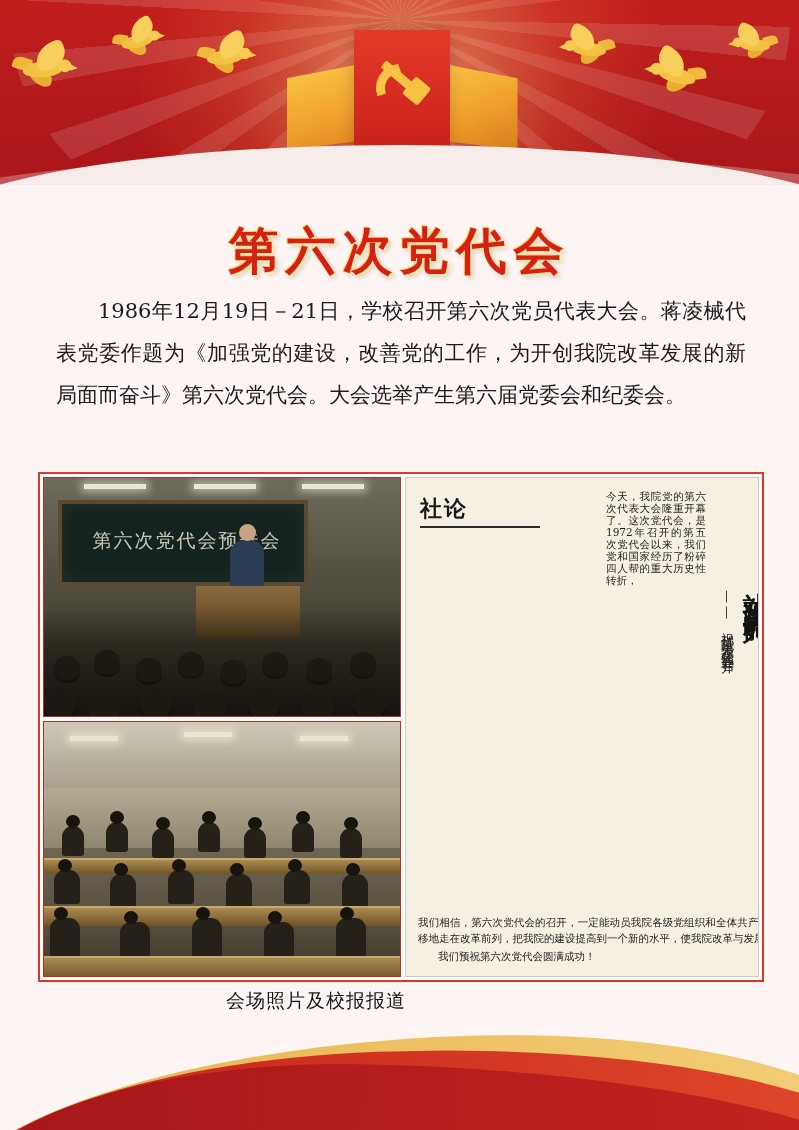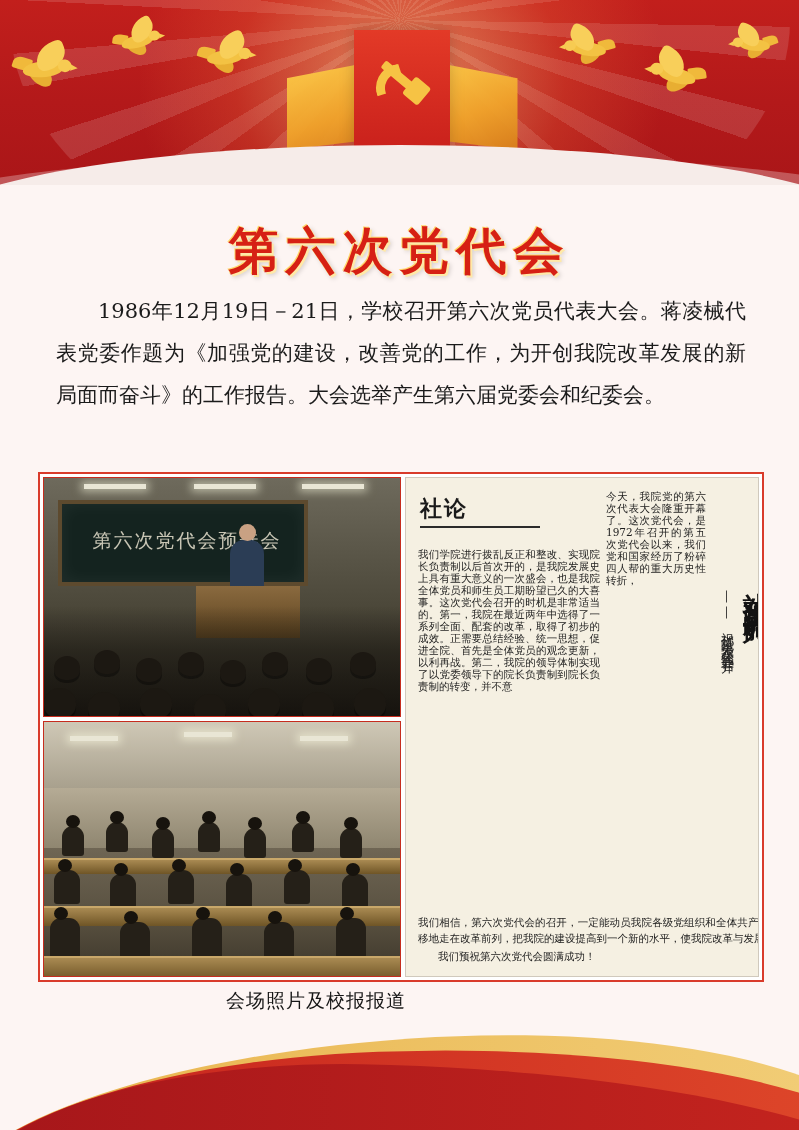--- a/index.html
+++ b/index.html
@@ -566,21 +566,21 @@
         </div>
       </div>
     </div>
 
     <div class="banner-wave2"></div>
     <div class="banner-wave"></div>
   </div>
 
   <div class="title">第六次党代会</div>
 
-  <div class="body-text">1986年12月19日－21日，学校召开第六次党员代表大会。蒋凌械代表党委作题为《加强党的建设，改善党的工作，为开创我院改革发展的新局面而奋斗》的工作报告。大会选举产生第六届党委会和纪委会。</div>
+  <div class="body-text">1986年12月19日－21日，学校召开第六次党员代表大会。蒋凌械代表党委作题为《加强党的建设，改善党的工作，为开创我院改革发展的新局面而奋斗》第六次党代会。大会选举产生第六届党委会和纪委会。</div>
 
   <div class="photo-area">
 
     <div class="photo-left">
 
       <div class="ph ph-top">
         <div class="lamp" style="left:40px"></div>
         <div class="lamp" style="left:150px"></div>
         <div class="lamp" style="left:258px"></div>
         <div class="blackboard">
@@ -643,21 +643,20 @@
 
     <div class="photo-right">
       <div class="news">
         <div class="news-masthead">
           <span class="news-masthead-label">社论</span>
         </div>
         <div class="news-vert-title">站在改革的前列</div>
         <div class="news-vert-sub">——祝贺院第六次党代会召开</div>
 
         <div class="news-col col-b">今天，我院党的第六次代表大会隆重开幕了。这次党代会，是1972年召开的第五次党代会以来，我们党和国家经历了粉碎四人帮的重大历史性转折，</div>
-        <div class="news-col col-a">我们学院进行拨乱反正和整改、实现院长负责制以后首次开的，是我院发展史上具有重大意义的一次盛会，也是我院全体党员和师生员工期盼望已久的大喜事。这次党代会召开的时机是非常适当的。第一，我院在最近两年中选得了一系列全面、配套的改革，取得了初步的成效。正需要总结经验、统一思想，促进全院、首先是全体党员的观念更新，以利再战。第二，我院的领导体制实现了以党委领导下的院长负责制到院长负责制的转变，并不意</div>
 
         <div class="col-foot">我们相信，第六次党代会的召开，一定能动员我院各级党组织和全体共产党员，坚定不移地坚持改革开放，坚定不移地走在改革前列，把我院的建设提高到一个新的水平，使我院改革与发展的事业取得新的、更大的成就。</div>
         <div class="col-end">我们预祝第六次党代会圆满成功！</div>
       </div>
     </div>
   </div>
 
   <div class="caption">会场照片及校报报道</div>
 
   <div class="footer-deco">

